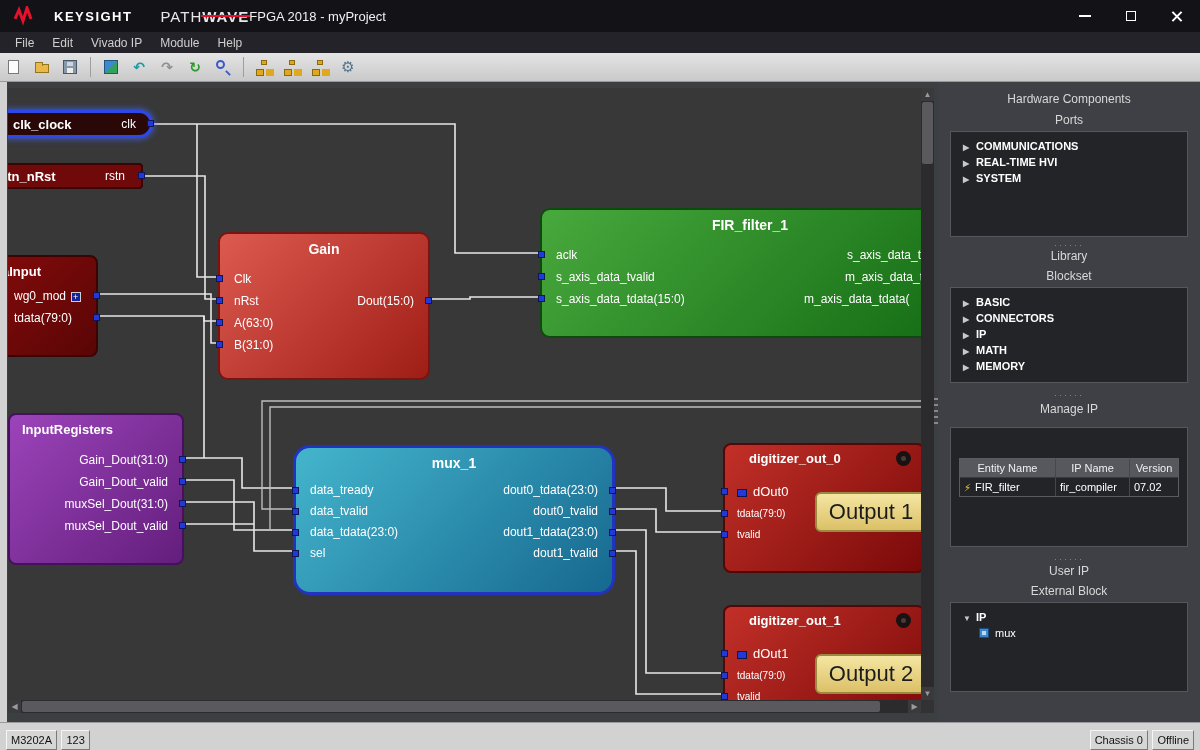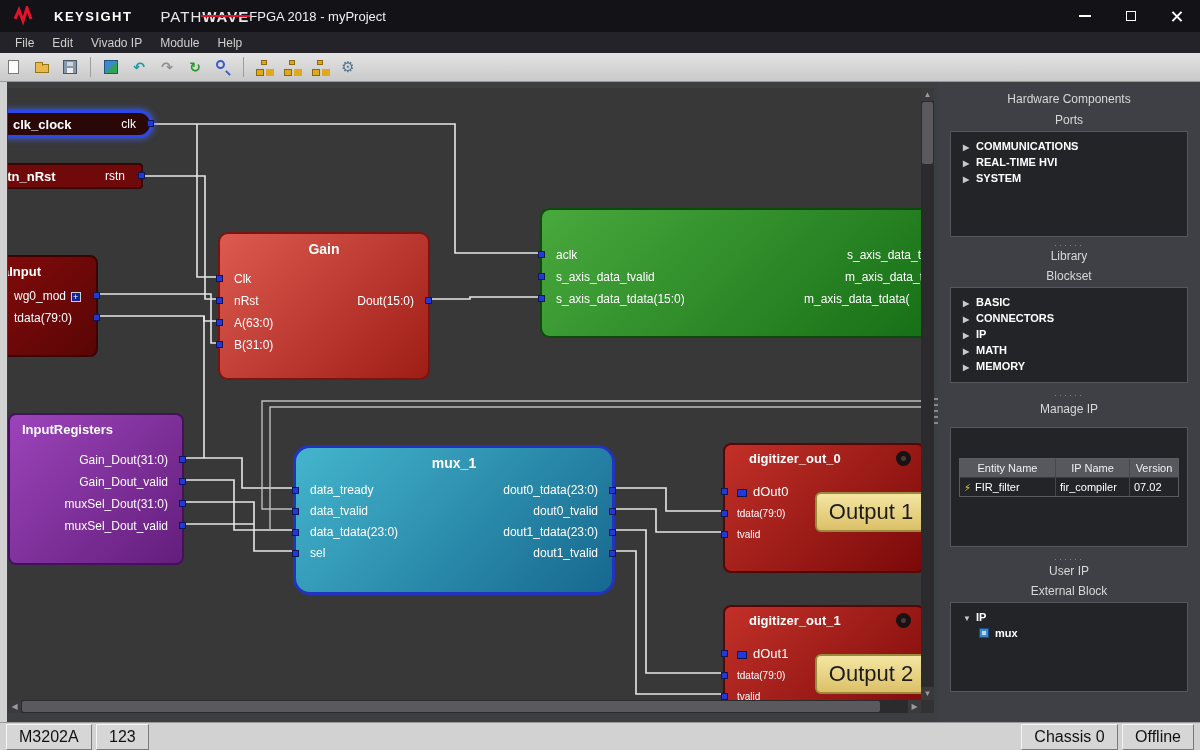--- a/index.html
+++ b/index.html
@@ -141,36 +141,36 @@
   
   .panel { position:absolute; left:938px; top:0; width:262px; height:640px; background:#3e4045; color:#d4d4d4; }
   .phead { position:absolute; left:0; width:262px; text-align:center; font-size:12px; color:#d8d8d8; }
   .pbox { position:absolute; left:12px; width:238px; background:#232428; border:1px solid #55575c; }
   .dots { position:absolute; left:0; width:262px; text-align:center; color:#8a8a8a; font-size:9px; letter-spacing:2px; }
   .dots::before { content:"\00B7\00B7\00B7\00B7\00B7\00B7"; }
   .tree { padding-top:6px; }
   .titem { padding:2px 0 2px 12px; font-size:11px; font-weight:bold; color:#fff; white-space:nowrap; }
   .tri { display:inline-block; width:13px; color:#c8c8c8; font-size:8px; }
   .tri.closed::before { content:"\25B6"; } .tri.open::before { content:"\25BC"; }
-  .tchild { padding:2px 0 2px 28px; font-size:11px; color:#fff; font-weight:bold; display:flex; align-items:center; gap:6px; }
+  .tchild { padding:2px 0 2px 28px; font-size:11px; color:#fff; font-weight:normal; display:flex; align-items:center; gap:6px; }
   .muxchip { display:inline-block; width:10px; height:10px; background:#3c88cc; border:1px solid #1a4a80; }
   .muxchip i { display:block; width:4px; height:4px; background:#bcd8ee; margin:2px; }
 
   .tbl { margin:30px 8px 0; border:1px solid #5a5c60; font-size:11px; }
   .trow { display:flex; }
   .tcell { padding:3px 4px; border-right:1px solid #45474b; white-space:nowrap; overflow:hidden; }
   .tcell:last-child { border-right:none; }
   .c1 { width:96px; } .c2 { width:74px; } .c3 { width:48px; }
   .thr .tcell { background:#56585e; color:#f0f0f0; text-align:center; border-bottom:1px solid #3a3a3a; }
   .tdr .tcell { color:#fff; }
   .bolt { color:#f0c020; font-size:10px; margin-right:4px; font-family:"DejaVu Sans",sans-serif; }
 
   
   .statusbar { position:absolute; left:0; top:722px; width:1200px; height:28px; background:#d2d2d2; border-top:1px solid #9a9a9a; }
-  .sbtn { display:inline-block; margin-top:1px; padding:3px 12px; font-size:16px; color:#111; background:#d6d6d6;
+  .sbtn { display:inline-block; margin-top:7px; padding:3px 4px; font-size:11px; color:#111; background:#d6d6d6;
           border:1px solid; border-color:#f5f5f5 #7a7a7a #7a7a7a #f5f5f5; }
   .sleft { position:absolute; left:6px; top:0; } .sright { position:absolute; right:6px; top:0; }
 </style>
 </head>
 <body>
 
 <div class="titlebar">
   <div class="brand">
     <svg width="20" height="20" viewBox="0 0 20 20">
       <polyline points="1,13 5,4 9,15 13,2 17,13" stroke="#e8112d" stroke-width="3" fill="none"></polyline>
@@ -306,20 +306,21 @@
           <span class="ltext">A(63:0)</span>
         </div>
         <div class="row">
           <span class="conn l"></span>
           <span class="ltext">B(31:0)</span>
         </div>
       </div>
     </div>
 
     <div class="block blk-fir">
+      <div class="btitle">FIR_filter_1</div>
       <div class="rows">
         <div class="row">
           <span class="conn l"></span>
           <span class="ltext">aclk</span>
           <span class="rfix" style="left:305px">s_axis_data_t</span>
         </div>
         <div class="row">
           <span class="conn l"></span>
           <span class="ltext">s_axis_data_tvalid</span>
           <span class="rfix" style="left:303px">m_axis_data_t</span>

